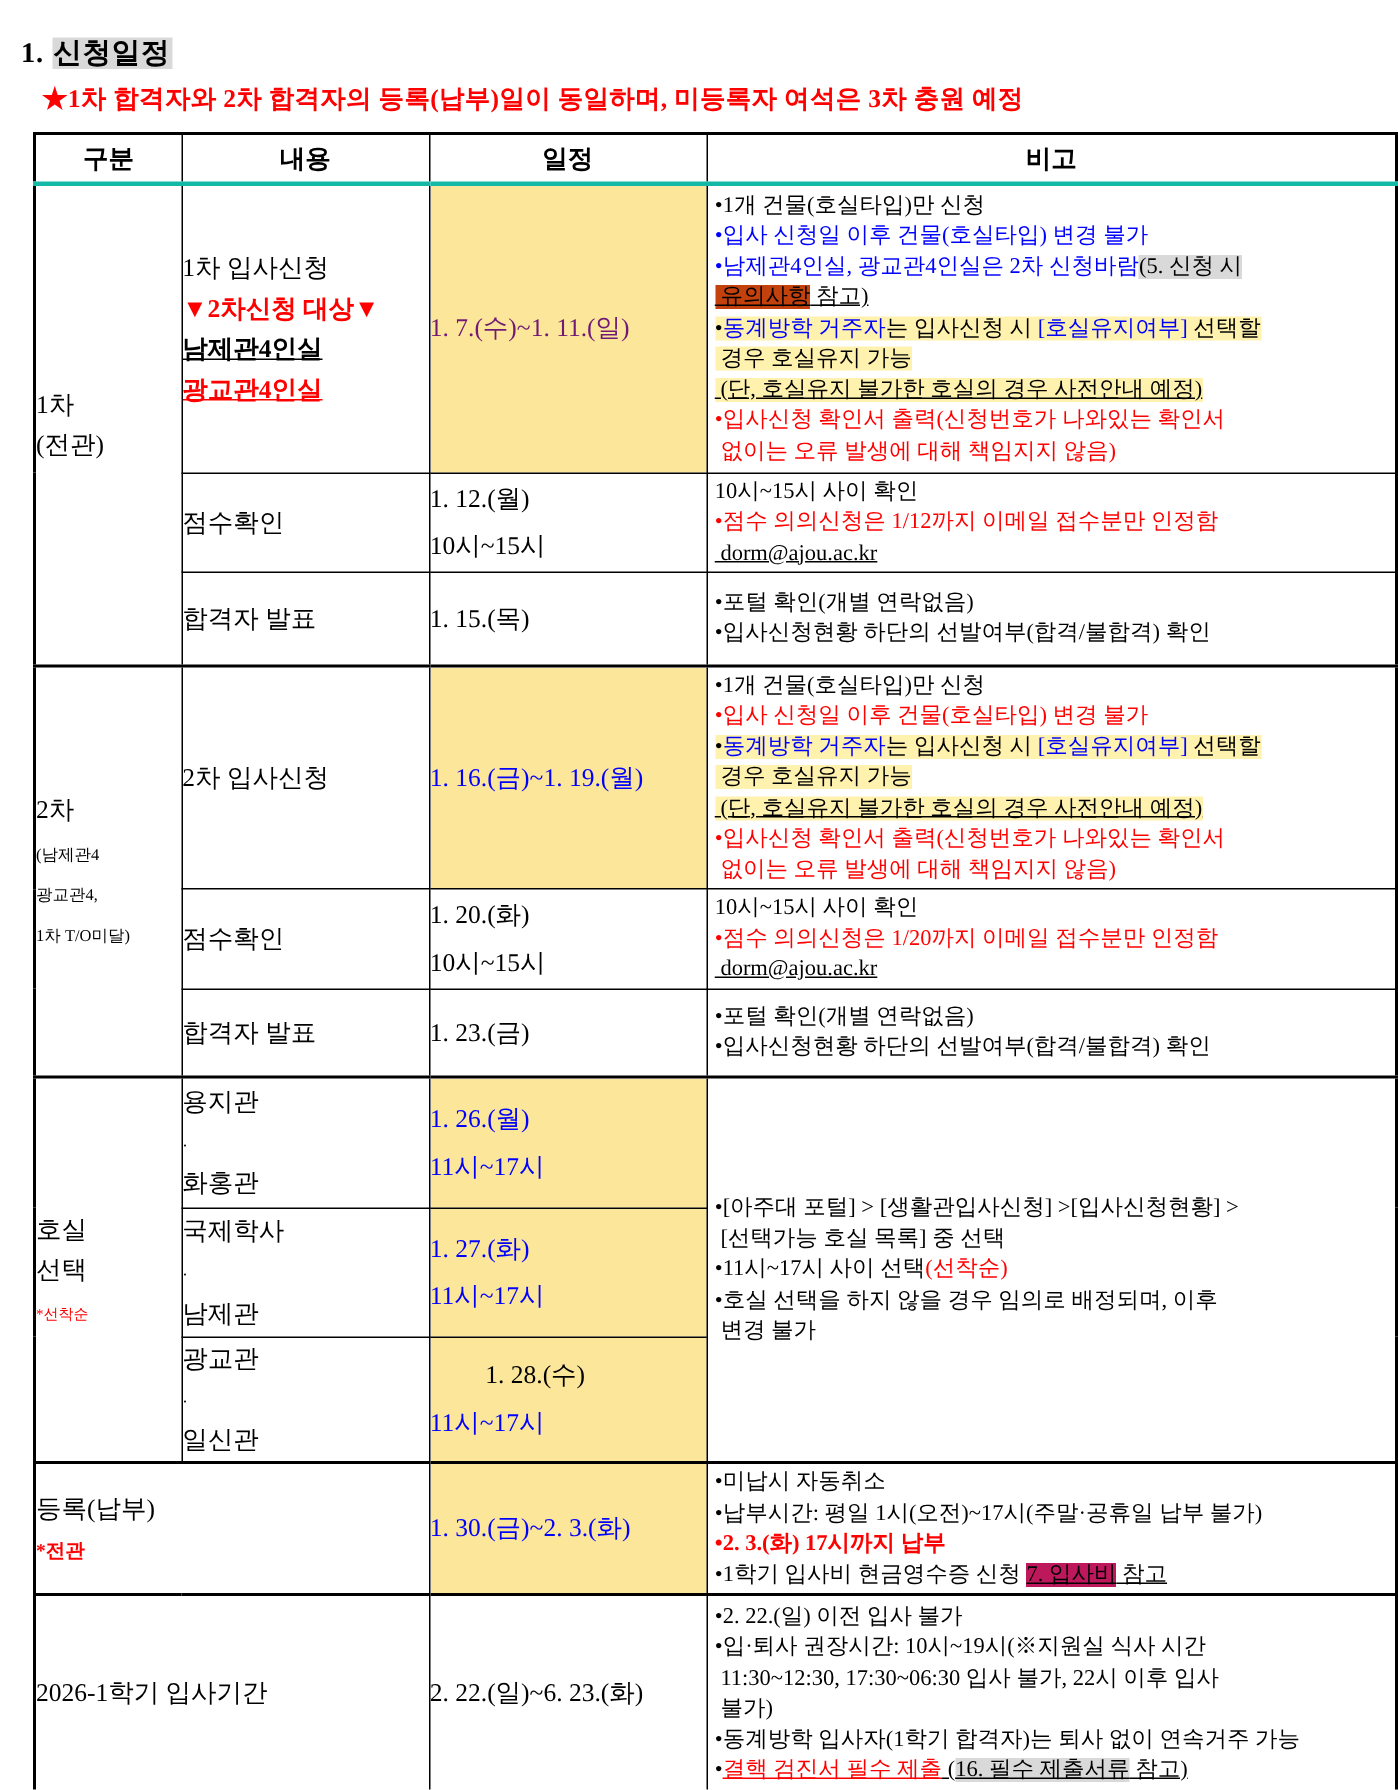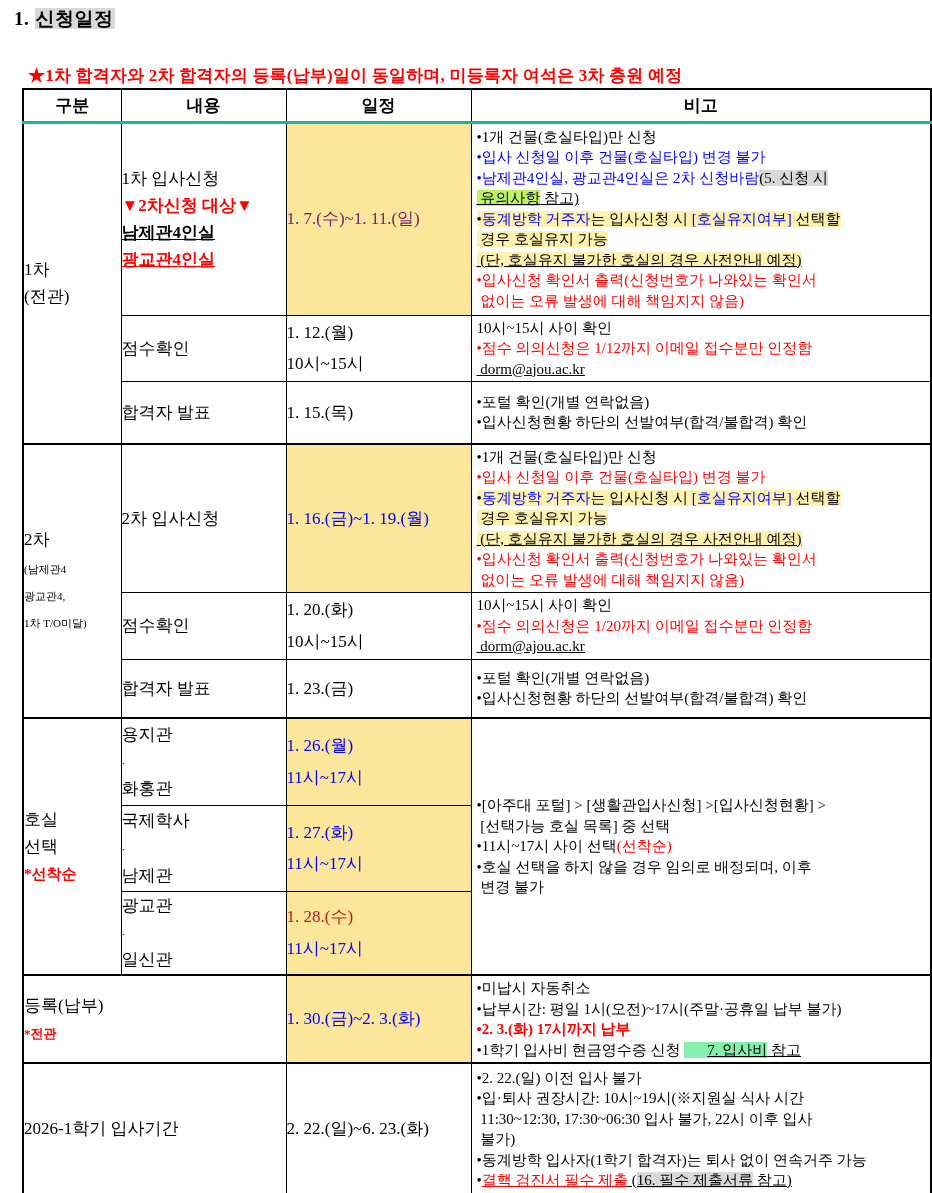--- a/index.html
+++ b/index.html
@@ -1,19 +1,19 @@
 <!DOCTYPE html>
 <html><head>
 <meta charset="utf-8">
 <style>
   html,body{margin:0;padding:0;background:#ffffff;}
   body{width:932px;height:1193px;position:relative;font-family:"Liberation Serif","DejaVu Serif",serif;color:#000;}
-  .doc-title{position:absolute;left:14px;top:6px;font-size:19px;font-weight:bold;letter-spacing:0.5px;}
+  .doc-title{position:absolute;left:14px;top:22px;font-size:19px;font-weight:bold;letter-spacing:0.5px;}
   .doc-title .hl{background:#d9d9d9;padding:0 1px;}
-  .notice{position:absolute;left:28px;top:64px;font-size:17px;font-weight:bold;color:#ff0000;letter-spacing:0.2px;}
+  .notice{position:absolute;left:28px;top:54px;font-size:17px;font-weight:bold;color:#ff0000;letter-spacing:0.2px;}
   table.sched{position:absolute;left:22px;top:88px;border-collapse:collapse;table-layout:fixed;width:908px;border:2px solid #000;}
   th,td{border:1px solid #000;padding:0;overflow:hidden;vertical-align:middle;}
   thead th{border-bottom:3px solid #14b8a6;font-size:17px;font-weight:bold;text-align:center;}
   tr.sec td{border-top:2px solid #000;}
   .rh-head{height:33px}.rh-s1a{height:193px}.rh-s1b{height:60px}.rh-s1c{height:62px}
   .rh-s2a{height:141px}.rh-s2b{height:58px}.rh-s2c{height:59px}
   .rh-s3a{height:87px}.rh-s3b{height:86px}.rh-s3c{height:84px}
   .rh-s4{height:86px}.rh-s5{height:132px}
   td.gubun,td.content,td.sched-cell{text-align:left;font-size:17px;}
   td.gubun .rl,td.content .rl{line-height:1.6;}
@@ -58,21 +58,21 @@
           <div class="rl"><span style="color: #000000; text-decoration: underline; font-weight: bold;">남제관4인실</span></div>
           <div class="rl"><span style="color: rgb(255, 0, 0); text-decoration: underline; font-weight: bold;">광교관4인실</span></div>
         </td>
       <td class="sched-cell yellow">
           <div class="rl"><span style="color: #701a75;">1. 7.(수)~1. 11.(일)</span></div>
         </td>
       <td class="remarks">
           <div class="rl"><span>•1개 건물(호실타입)만 신청</span></div>
           <div class="rl"><span style="color: rgb(0, 0, 255);">•입사 신청일 이후 건물(호실타입) 변경 불가</span></div>
           <div class="rl"><span style="color: rgb(0, 0, 255);">•남제관4인실, 광교관4인실은 2차 신청바람</span><span style="background: rgb(217, 217, 217);">(5. 신청 시</span></div>
-          <div class="rl"><span style="text-decoration: underline; background: #bef264;"> 유의사항</span><span style="text-decoration: underline;"> 참고)</span></div>
+          <div class="rl"><span style="text-decoration: underline; background: #c2410c;"> 유의사항</span><span style="text-decoration: underline;"> 참고)</span></div>
           <div class="rl"><span style="background: rgb(255, 242, 174);">•</span><span style="color: rgb(0, 0, 255); background: rgb(255, 242, 174);">동계방학 거주자</span><span style="background: rgb(255, 242, 174);">는 입사신청 시 </span><span style="color: rgb(0, 0, 255); background: rgb(255, 242, 174);">[호실유지여부]</span><span style="background: rgb(255, 242, 174);"> 선택할</span></div>
           <div class="rl"><span style="background: rgb(255, 242, 174);"> 경우 호실유지 가능</span></div>
           <div class="rl"><span style="text-decoration: underline; background: rgb(255, 242, 174);"> (단, 호실유지 불가한 호실의 경우 사전안내 예정)</span></div>
           <div class="rl"><span style="color: rgb(255, 0, 0);">•입사신청 확인서 출력(신청번호가 나와있는 확인서</span></div>
           <div class="rl"><span style="color: rgb(255, 0, 0);"> 없이는 오류 발생에 대해 책임지지 않음)</span></div>
         </td>
     </tr>
     <tr class="rh-s1b">
       <td class="content">점수확인</td>
       <td class="sched-cell">
@@ -139,21 +139,21 @@
       <td class="remarks">
           <div class="rl"><span>•포털 확인(개별 연락없음)</span></div>
           <div class="rl"><span>•입사신청현황 하단의 선발여부(합격/불합격) 확인</span></div>
         </td>
     </tr>
 
     <tr class="rh-s3a sec">
       <td class="gubun" rowspan="3">
           <div class="rl"><span>호실</span></div>
           <div class="rl"><span>선택</span></div>
-          <div class="rl"><span style="color: rgb(255, 0, 0); font-weight: bold; font-size: 15px;">*선착순</span></div>
+          <div class="rl"><span style="color: rgb(255, 0, 0); font-weight: normal; font-size: 10px;">*선착순</span></div>
         </td>
       <td class="content">
           <div class="rl"><span>용지관</span></div>
           <div class="rl"><span style="font-size: 11px;">·</span></div>
           <div class="rl"><span>화홍관</span></div>
         </td>
       <td class="sched-cell yellow">
           <div class="rl"><span style="color: rgb(0, 0, 255);">1. 26.(월)</span></div>
           <div class="rl"><span style="color: rgb(0, 0, 255);">11시~17시</span></div>
         </td>
@@ -176,38 +176,38 @@
           <div class="rl"><span style="color: rgb(0, 0, 255);">11시~17시</span></div>
         </td>
     </tr>
     <tr class="rh-s3c">
       <td class="content">
           <div class="rl"><span>광교관</span></div>
           <div class="rl"><span style="font-size: 11px;">·</span></div>
           <div class="rl"><span>일신관</span></div>
         </td>
       <td class="sched-cell yellow">
-          <div class="rl"><span style="color: #b91c1c;">1. 28.(수)</span></div>
+          <div class="rl"><span style="color: #000000; margin-left: 37px;">1. 28.(수)</span></div>
           <div class="rl"><span style="color: rgb(0, 0, 255);">11시~17시</span></div>
         </td>
     </tr>
 
     <tr class="rh-s4 sec">
       <td class="content" colspan="2">
           <div class="rl"><span>등록(납부)</span></div>
           <div class="rl"><span style="color: rgb(255, 0, 0); font-weight: bold; font-size: 13px;">*전관</span></div>
         </td>
       <td class="sched-cell yellow">
           <div class="rl"><span style="color: rgb(0, 0, 255);">1. 30.(금)~2. 3.(화)</span></div>
         </td>
       <td class="remarks">
           <div class="rl"><span>•미납시 자동취소</span></div>
           <div class="rl"><span>•납부시간: 평일 1시(오전)~17시(주말·공휴일 납부 불가)</span></div>
           <div class="rl"><span style="color: rgb(255, 0, 0); font-weight: bold;">•2. 3.(화) 17시까지 납부</span></div>
-          <div class="rl"><span>•1학기 입사비 현금영수증 신청 </span><span style="text-decoration: underline; background: #86efac; padding-left: 23px;">7. 입사비</span><span style="text-decoration: underline;"> 참고</span></div>
+          <div class="rl"><span>•1학기 입사비 현금영수증 신청 </span><span style="text-decoration: underline; background: #be185d;">7. 입사비</span><span style="text-decoration: underline;"> 참고</span></div>
         </td>
     </tr>
 
     <tr class="rh-s5 sec">
       <td class="content" colspan="2">
           <div class="rl"><span>2026-1학기 입사기간</span></div>
         </td>
       <td class="sched-cell">
           <div class="rl"><span>2. 22.(일)~6. 23.(화)</span></div>
         </td>

